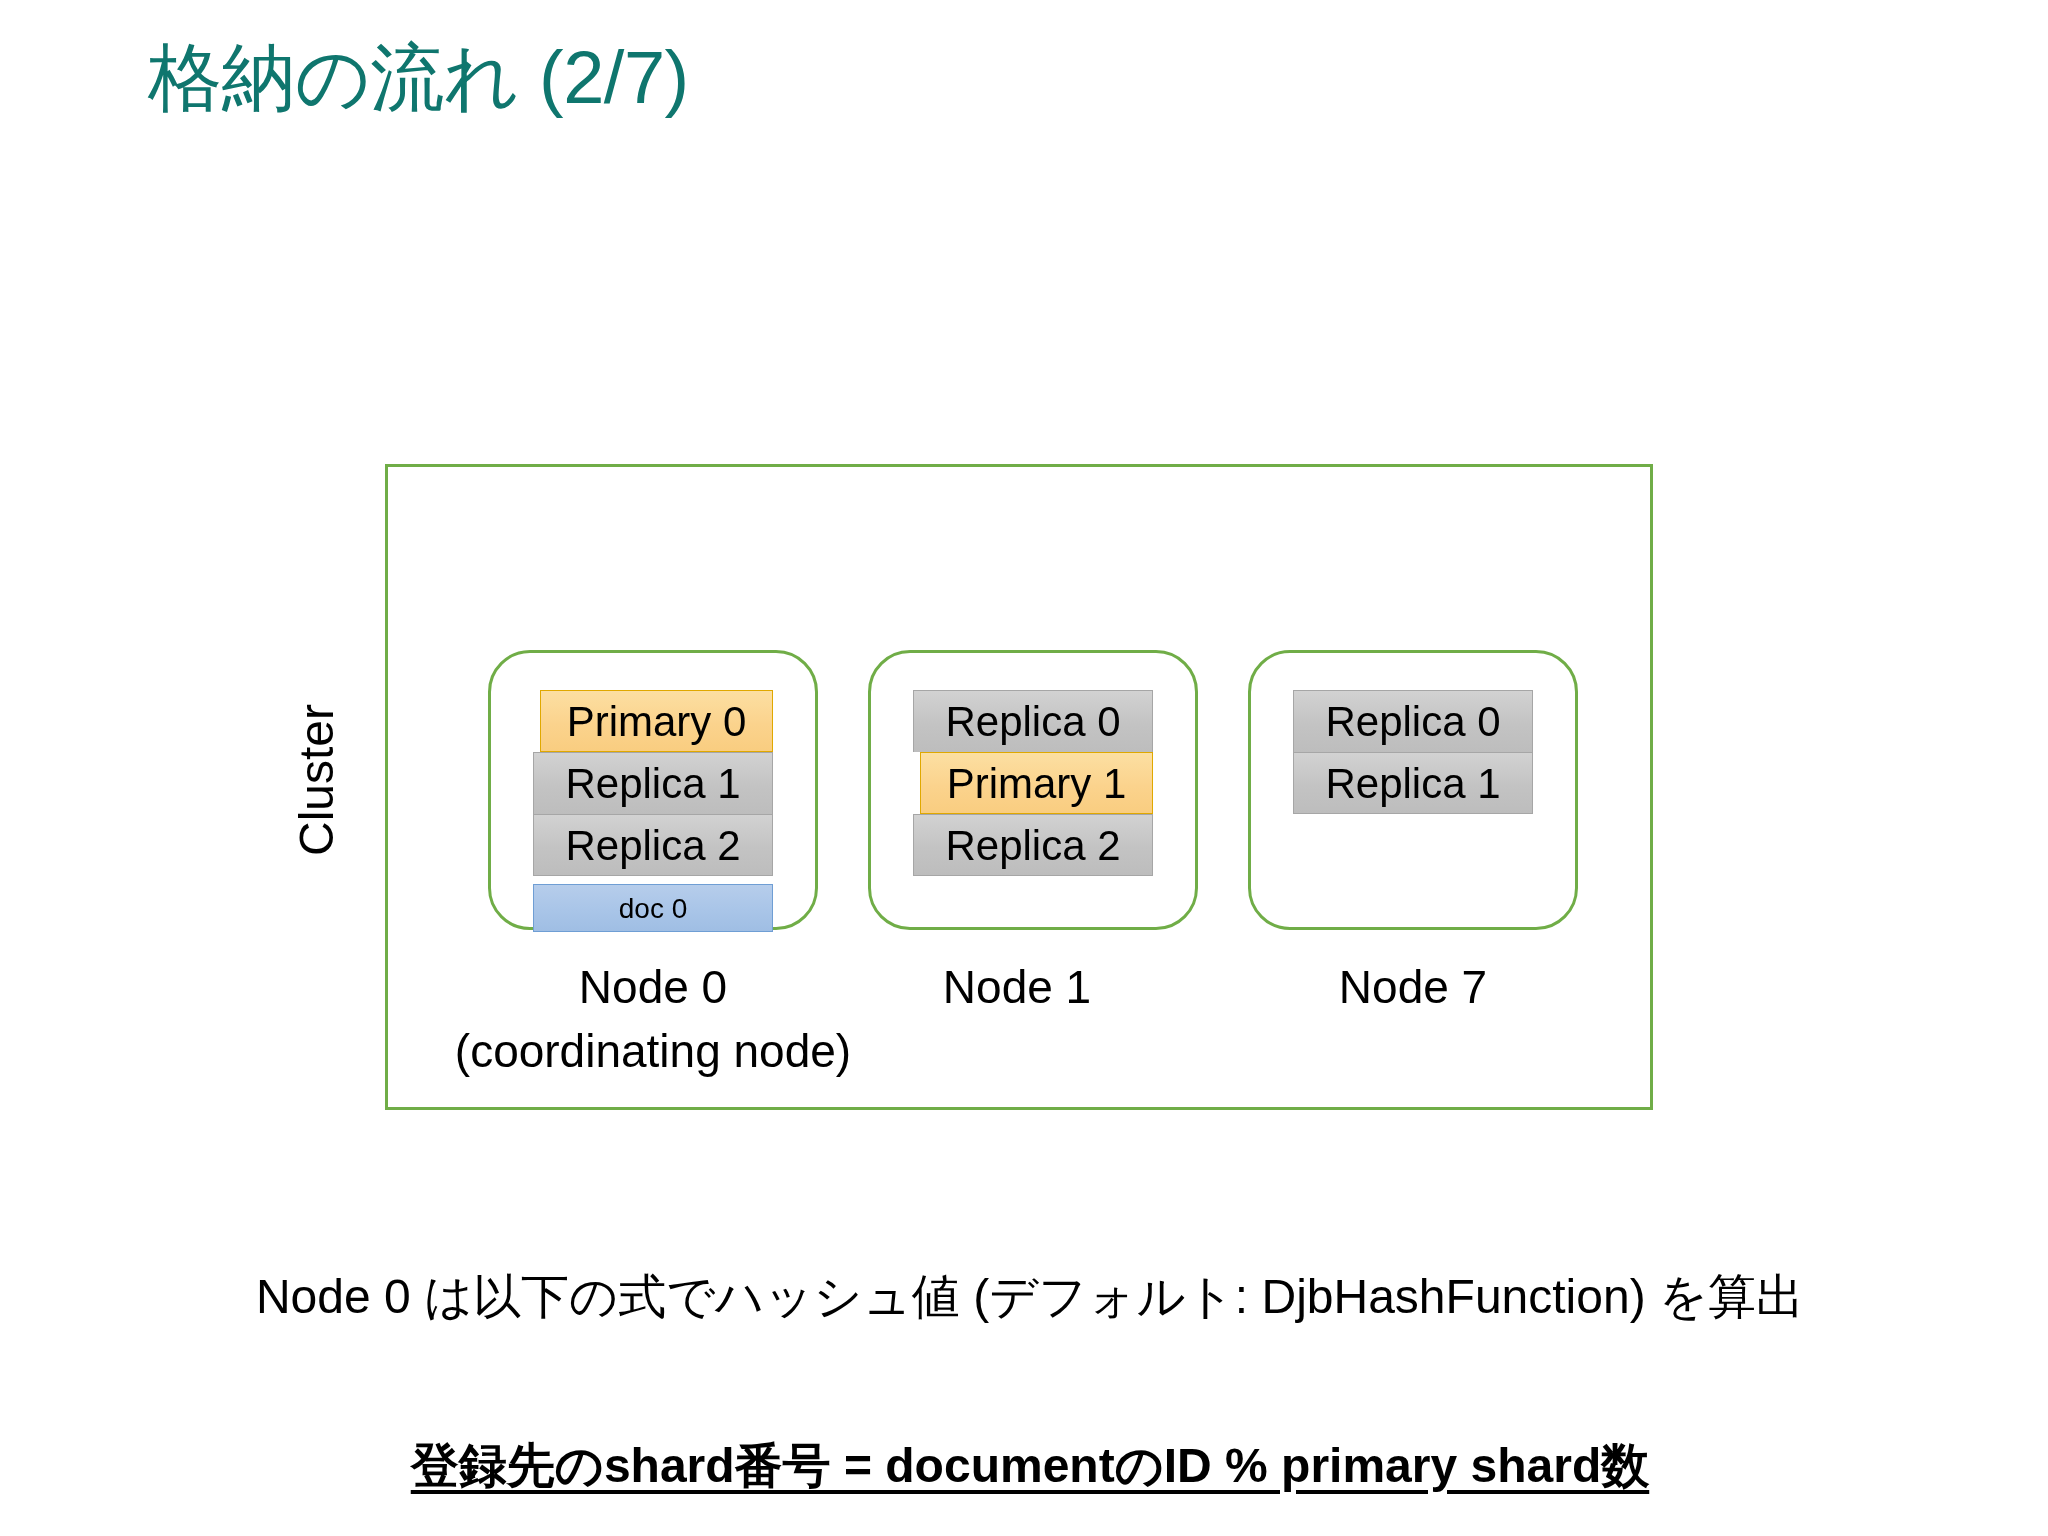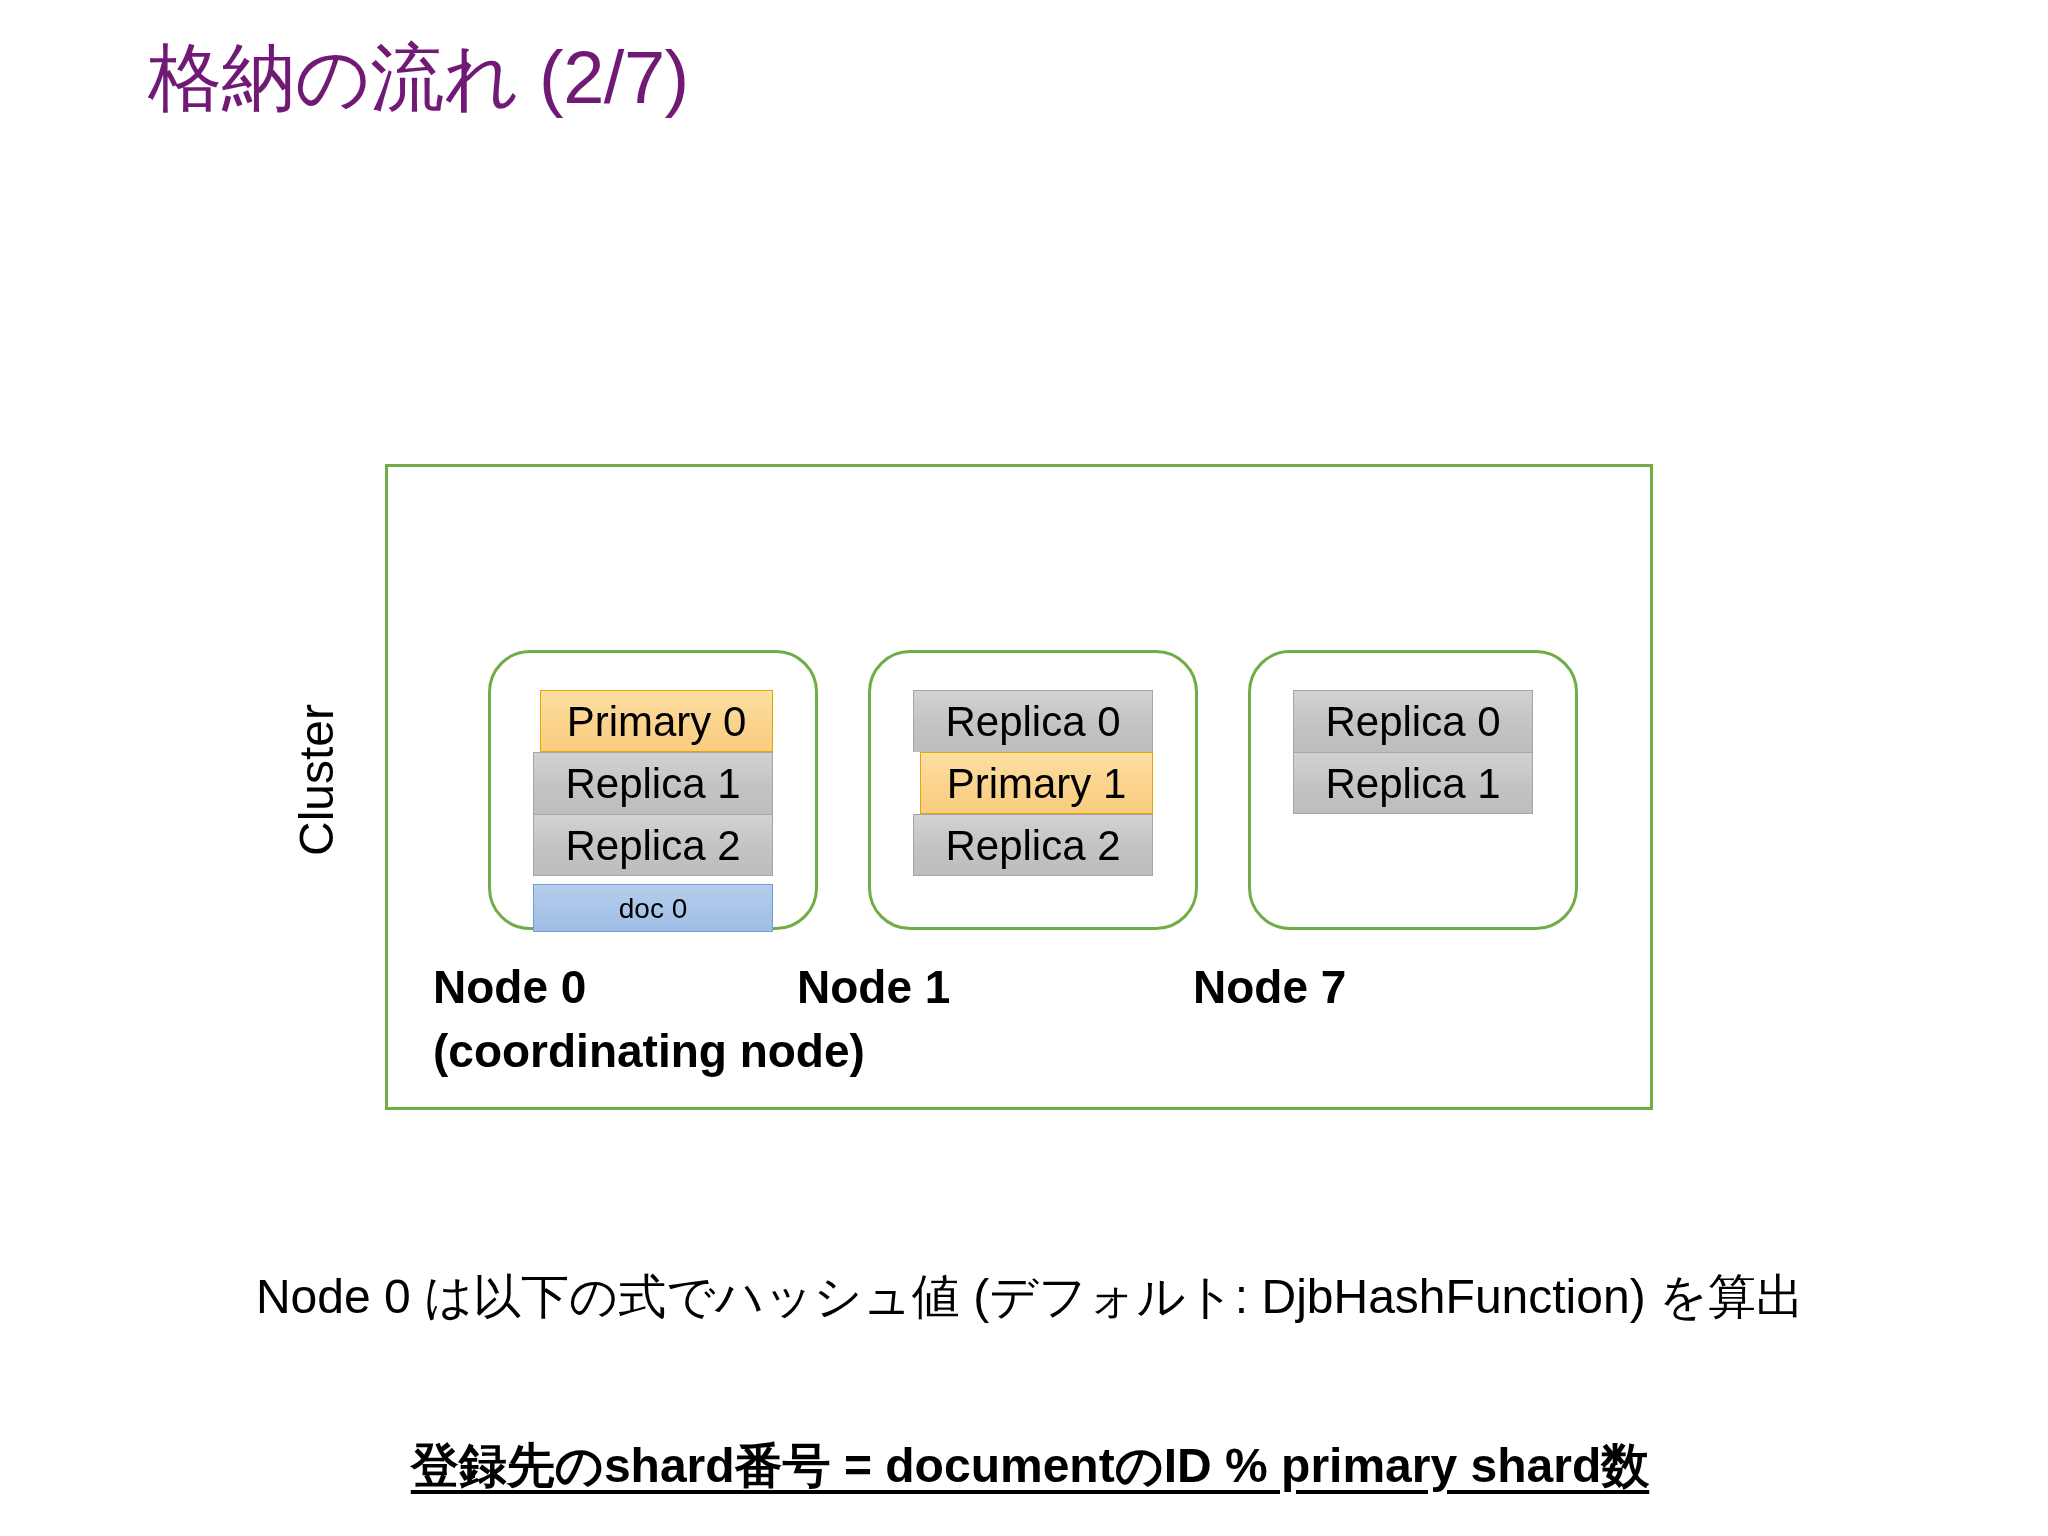--- a/index.html
+++ b/index.html
@@ -17,21 +17,21 @@
   }
 
   
   .slide-title {
     position: absolute;
     left: 148px;
     top: 38px;
     font-size: 74px;
     line-height: 1.08;
     letter-spacing: -0.5px;
-    color: #701a75;
+    color: #0f766e;
     white-space: nowrap;
   }
 
   
   .cluster-box {
     position: absolute;
     left: 385px;
     top: 464px;
     width: 1268px;
     height: 646px;
@@ -117,25 +117,24 @@
     border: 1px solid #6f9ed4;
     box-sizing: border-box;
     white-space: nowrap;
   }
 
   
   .node-caption {
     position: absolute;
     top: 955px;
     width: 440px;
-    text-align: left;
+    text-align: center;
     font-size: 46px;
     line-height: 64px;
     white-space: nowrap;
-    font-weight: bold;
   }
   #caption-0 { left: 433px; }
   #caption-1 { left: 797px; }
   #caption-2 { left: 1193px; }
 
   .caption-sub {
     display: block;
     font-size: 46px;
     line-height: 64px;
   }

